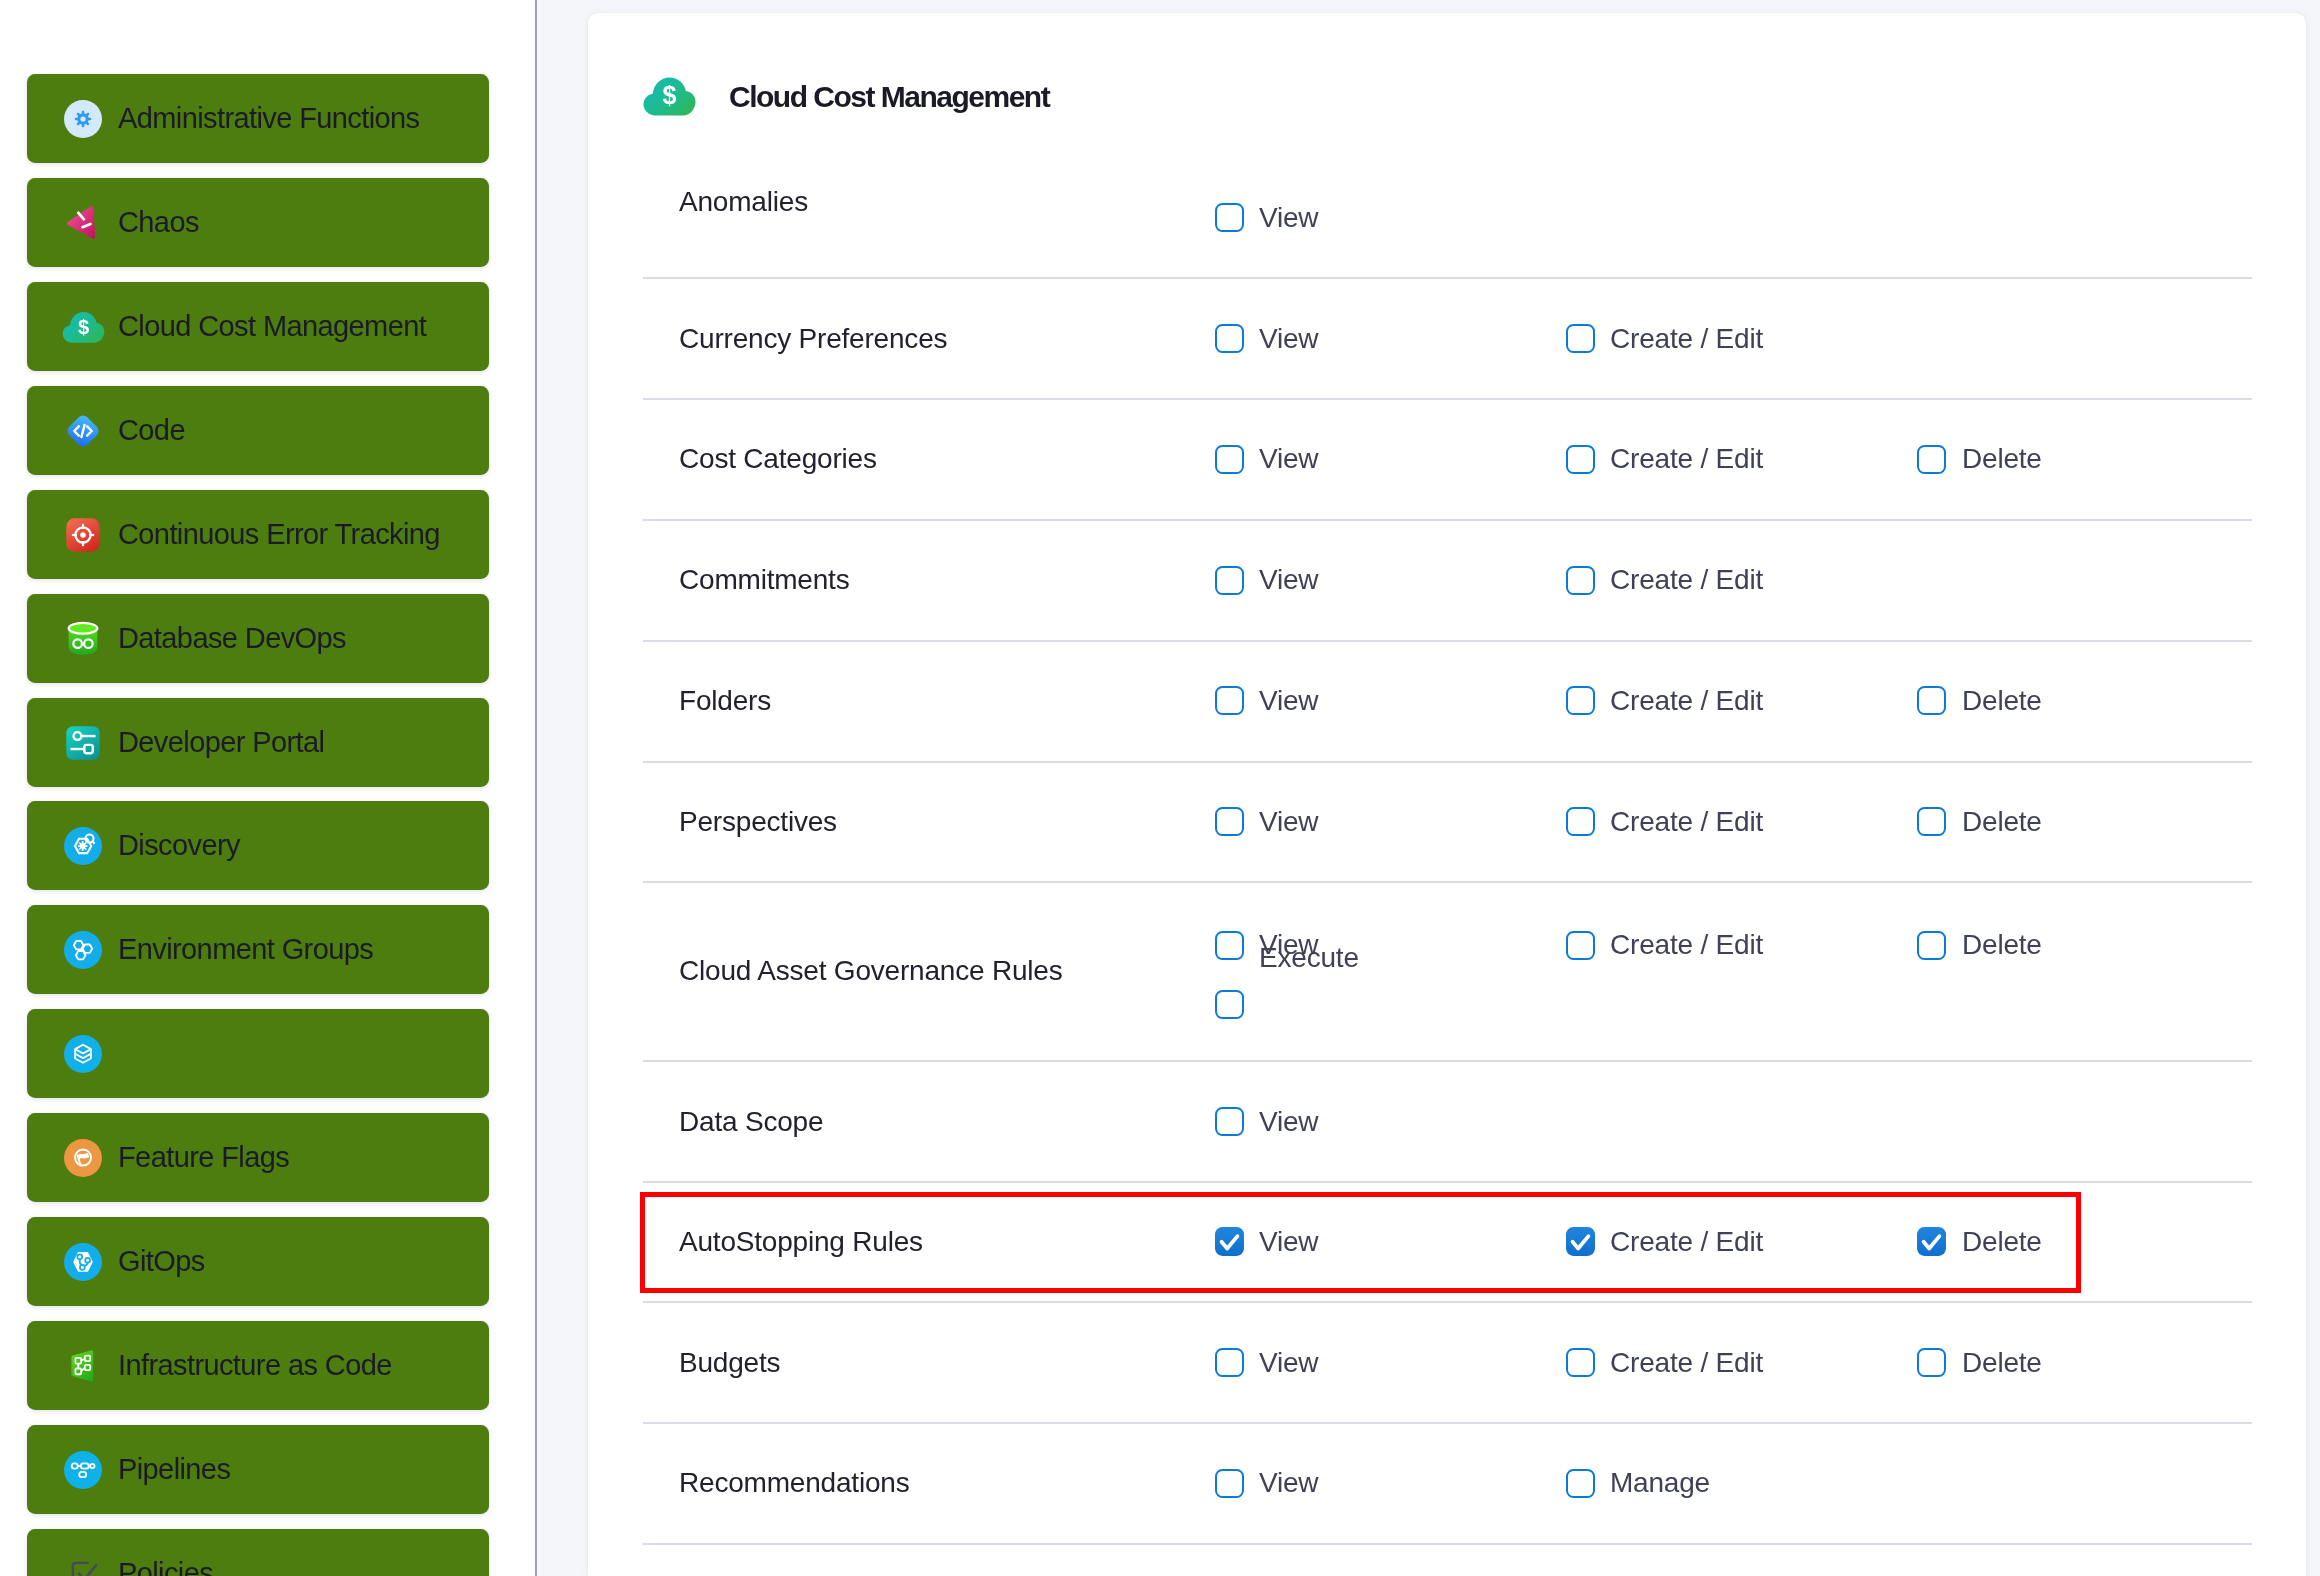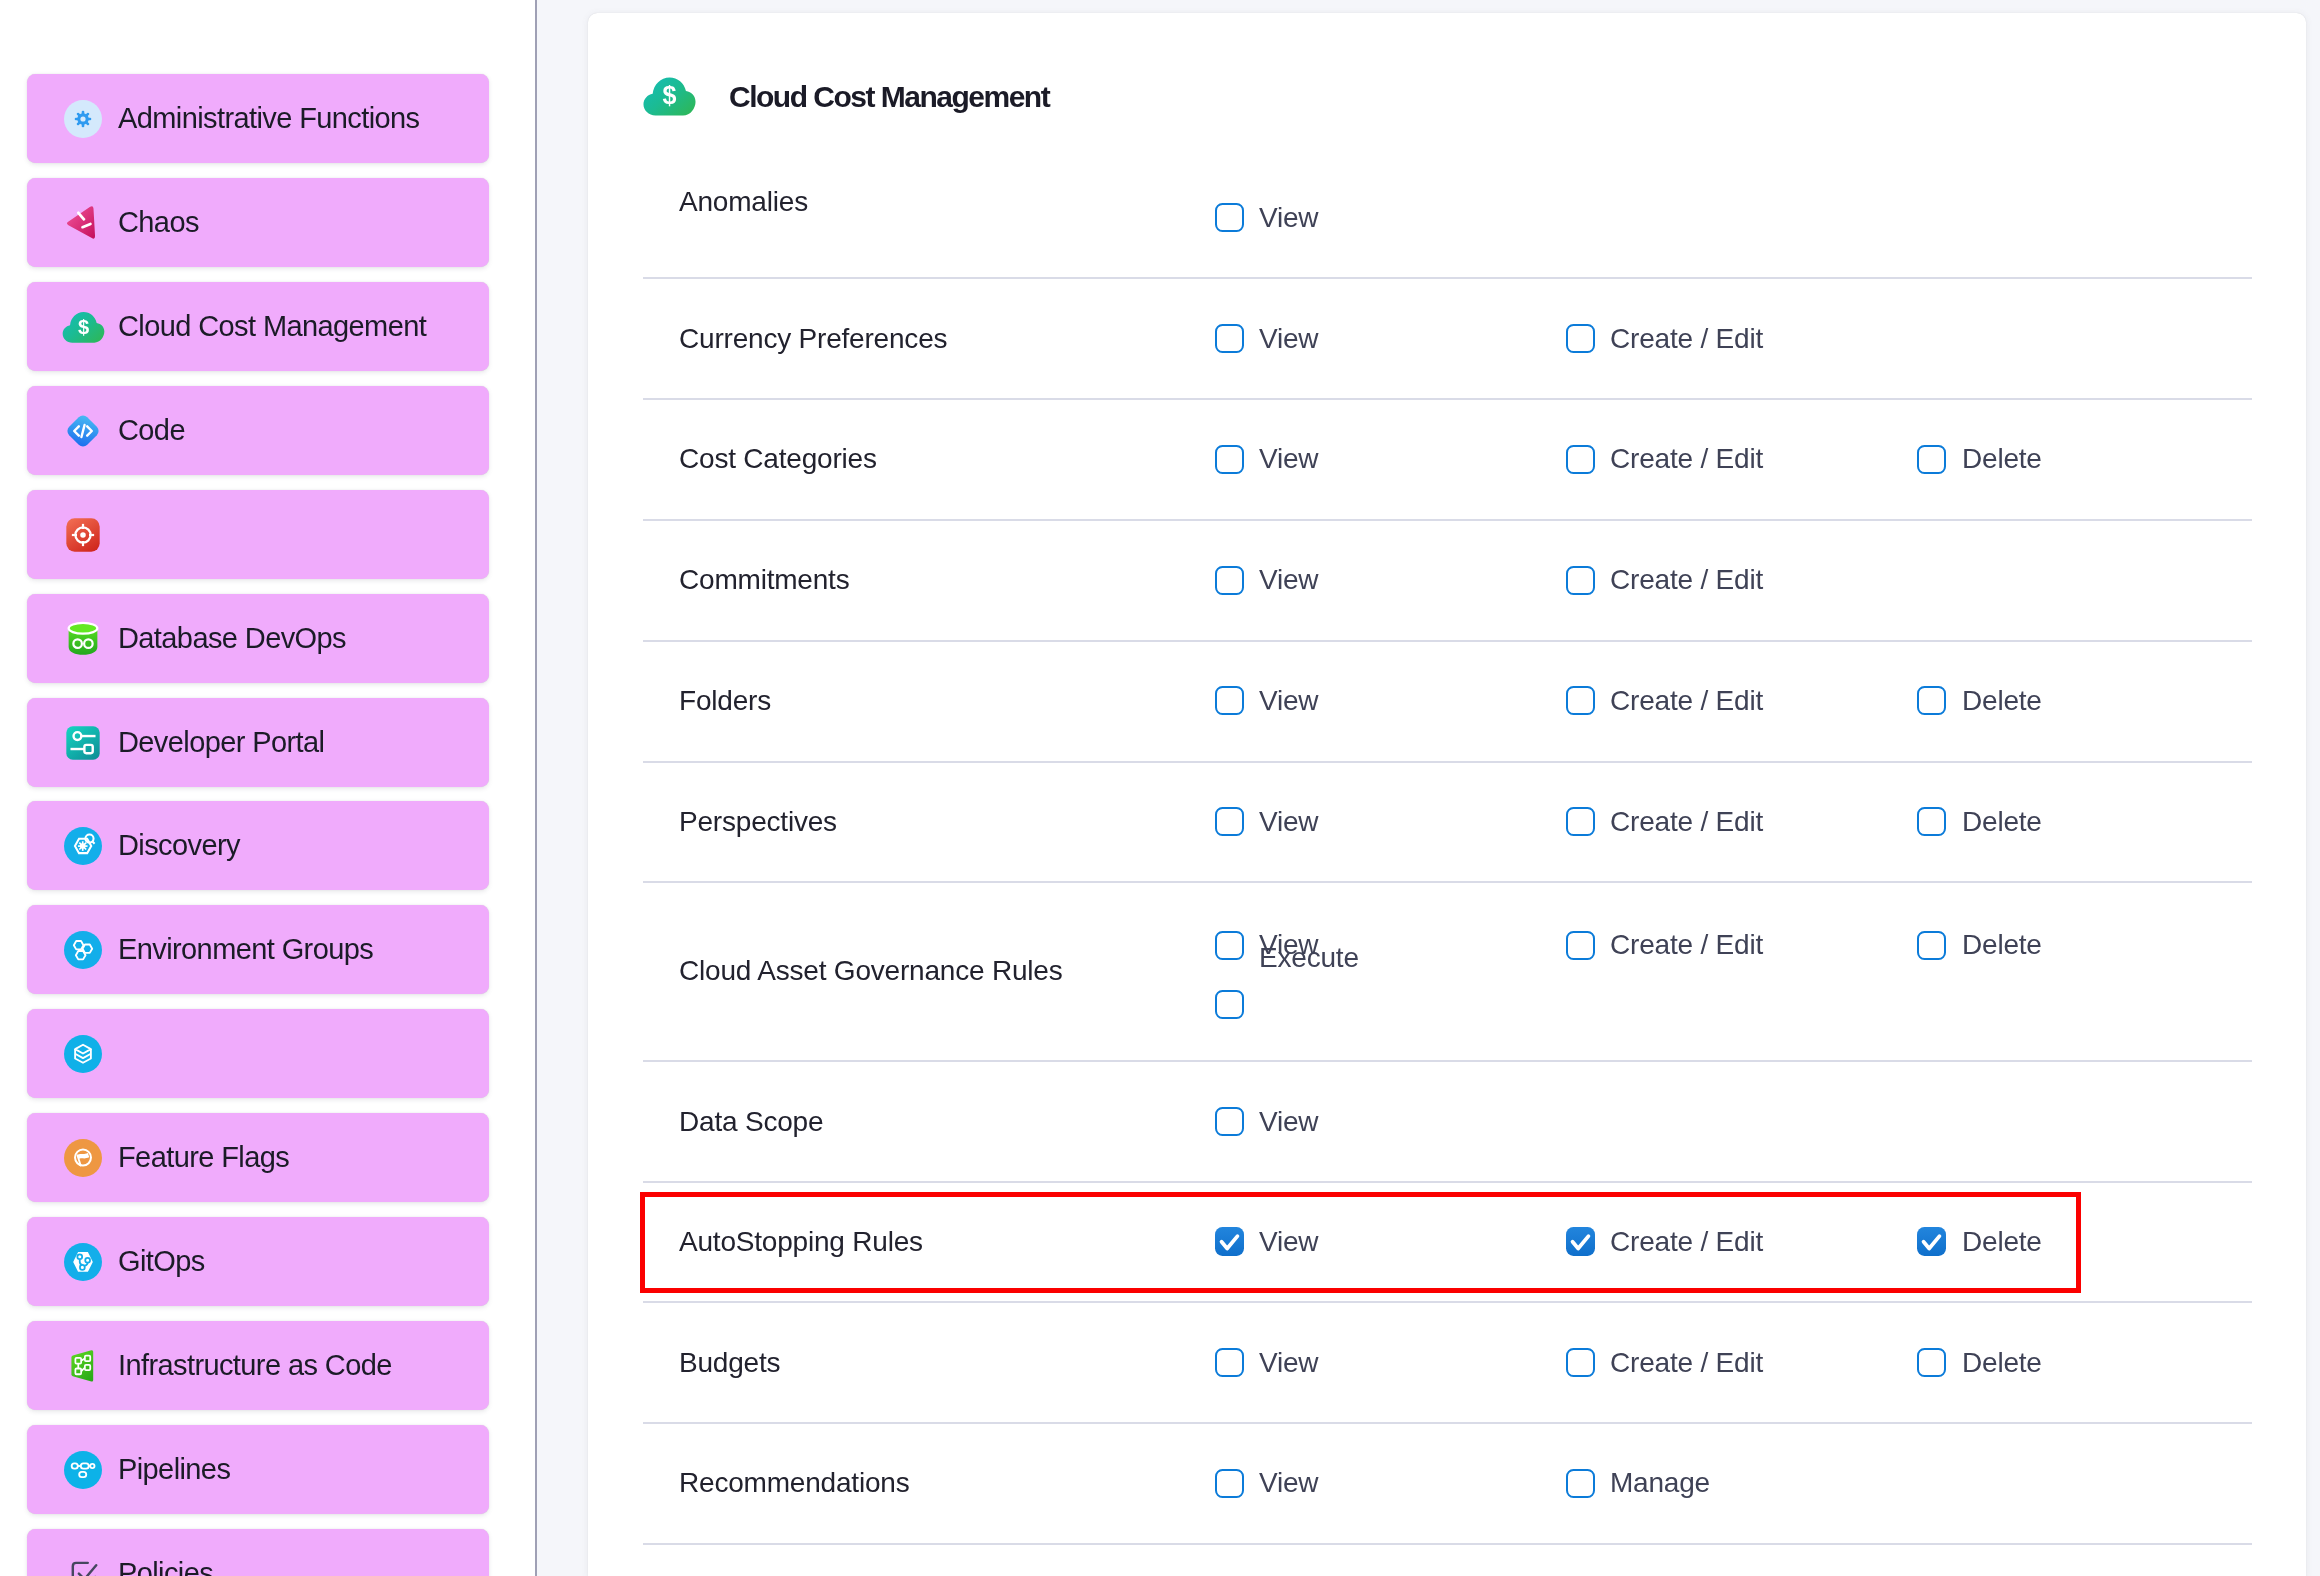--- a/index.html
+++ b/index.html
@@ -1,19 +1,19 @@
 <!DOCTYPE html>
 <html style="font-size:15px"><head><meta charset="utf-8">
 <style>
 * { margin:0; padding:0; box-sizing:border-box; }
 html,body { width:2321px; height:1577px; overflow:hidden; font-family:"Liberation Sans", sans-serif; }
 body { position:relative; background:#f5f6fa; }
 .sidebar { position:absolute; left:0; top:0; width:535px; height:1577px; background:#fff; }
 .vline { position:absolute; left:535px; top:0; width:1.9px; height:1577px; background:#9fa0b5; }
-.card { position:absolute; left:27px; width:462px; height:89px; background:#f0abfc; border-radius:8.3px;
+.card { position:absolute; left:27px; width:462px; height:89px; background:#4d7c0f; border-radius:8.3px;
   box-shadow:0 0 0.9px rgba(40,41,61,.18), 0 1.9px 4.6px rgba(96,97,112,.14); }
 .card .ic { position:absolute; left:37px; top:25.5px; width:38px; height:38px; }
 .card .tx { position:absolute; left:91px; top:0; height:89px; line-height:89px; font-size:29px; font-weight:500; letter-spacing:-0.6px; color:#1b1b27; white-space:nowrap; }
 .main { position:absolute; left:588px; top:13px; width:1718px; height:1564px; background:#fff; border-radius:9.3px 9.3px 0 0;
   box-shadow:0 0 0.9px rgba(40,41,61,.18), 0 1.9px 7.4px rgba(96,97,112,.10); }
 .sep { position:absolute; left:643px; width:1609px; height:1.9px; background:#d9dbe7; }
 .rlabel { position:absolute; left:679px; font-size:28px; letter-spacing:-0.2px; color:#22222e; white-space:nowrap; }
 .clabel { position:absolute; font-size:28px; letter-spacing:-0.2px; color:#3f4256; white-space:nowrap; }
 .cb { position:absolute; width:29px; height:29px; border:2.4px solid #0b7bd9; border-radius:7.4px; background:#fff; }
 .cbc { position:absolute; width:29px; height:29px; border-radius:7.4px; background:linear-gradient(180deg,#2285dd 0%,#0f6fcb 100%); }
@@ -104,20 +104,21 @@
 <rect x="2.5" y="2.5" width="36" height="36" rx="9" fill="url(#gcet)"></rect>
 <g stroke="#fff" stroke-width="2.4" fill="none">
 <circle cx="20.5" cy="20.5" r="8.2"></circle>
 <line x1="20.5" y1="8.5" x2="20.5" y2="14"></line>
 <line x1="20.5" y1="27" x2="20.5" y2="32.5"></line>
 <line x1="8.5" y1="20.5" x2="14" y2="20.5"></line>
 <line x1="27" y1="20.5" x2="32.5" y2="20.5"></line>
 </g>
 <circle cx="20.5" cy="20.5" r="3" fill="#fff"></circle>
 </svg></div>
+    <div class="tx">Continuous Error Tracking</div>
   </div>
 <div class="card" style="top:594px">
     <div class="ic" style=""><svg width="38" height="38" viewBox="0 0 41 41">
 <defs>
           <linearGradient id="gdb" x1="0" y1="0" x2="0" y2="1">
 <stop offset="0" stop-color="#55dc1f"></stop>
             <stop offset="1" stop-color="#23a71f"></stop>
           </linearGradient>
         </defs>
 <path fill="url(#gdb)" d="M5 9 h31 v20 c0 5.5 -7 8.5 -15.5 8.5 C12 37.5 5 34.5 5 29 Z"></path>

